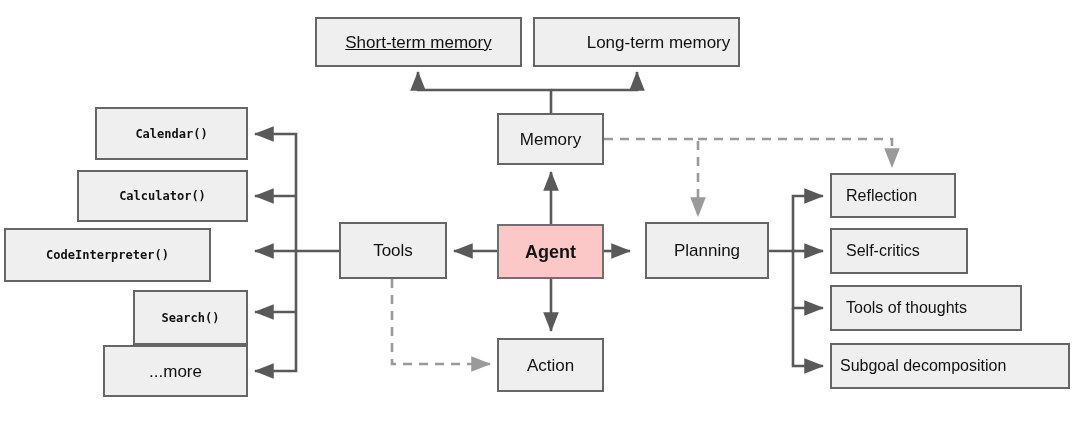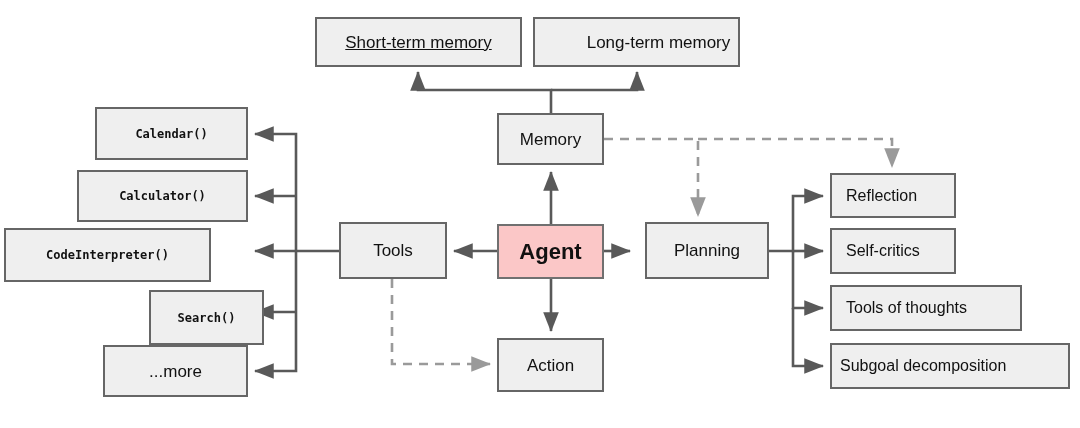--- a/index.html
+++ b/index.html
@@ -40,21 +40,21 @@
   .node.mono {
     font-family: "DejaVu Sans Mono", "Liberation Mono", monospace;
     font-weight: bold;
     font-size: 12px;
     letter-spacing: 0px;
   }
   .node.accent {
     background: #fbc7c7;
     border-color: #707070;
     font-weight: bold;
-    font-size: 22px;
+    font-size: 18px;
   }
   .node.small-text {
     font-size: 16px;
   }
 </style>
 </head>
 <body>
 
 <div id="diagram-root">
 
@@ -130,31 +130,31 @@
 
   <div class="node mono" style="left:95px; top:107px; width:153px; height:53px;">
     <span>Calendar()</span>
   </div>
   <div class="node mono" style="left:77px; top:170px; width:171px; height:52px;">
     <span>Calculator()</span>
   </div>
   <div class="node mono" style="left:4px; top:228px; width:207px; height:54px;">
     <span>CodeInterpreter()</span>
   </div>
-  <div class="node mono" style="left:133px; top:290px; width:115px; height:55px;margin-left:16px;">
+  <div class="node mono" style="left:133px; top:290px; width:115px; height:55px;">
     <span>Search()</span>
   </div>
   <div class="node" style="left:103px; top:345px; width:145px; height:52px;">
     <span>...more</span>
   </div>
 
   <div class="node small-text" style="left:830px; top:173px; width:126px; height:45px; justify-content:flex-start; padding-left:14px;">
     <span>Reflection</span>
   </div>
-  <div class="node small-text" style="left:830px; top:228px; width:126px; height:46px; justify-content:flex-start; padding-left:14px;">
+  <div class="node small-text" style="left:830px; top:228px; width:138px; height:46px; justify-content:flex-start; padding-left:14px;">
     <span>Self-critics</span>
   </div>
   <div class="node small-text" style="left:830px; top:285px; width:192px; height:46px; justify-content:flex-start; padding-left:14px;">
     <span>Tools of thoughts</span>
   </div>
   <div class="node small-text" style="left:830px; top:343px; width:240px; height:46px; justify-content:flex-start; padding-left:8px;">
     <span>Subgoal decomposition</span>
   </div>
 
 </div>

